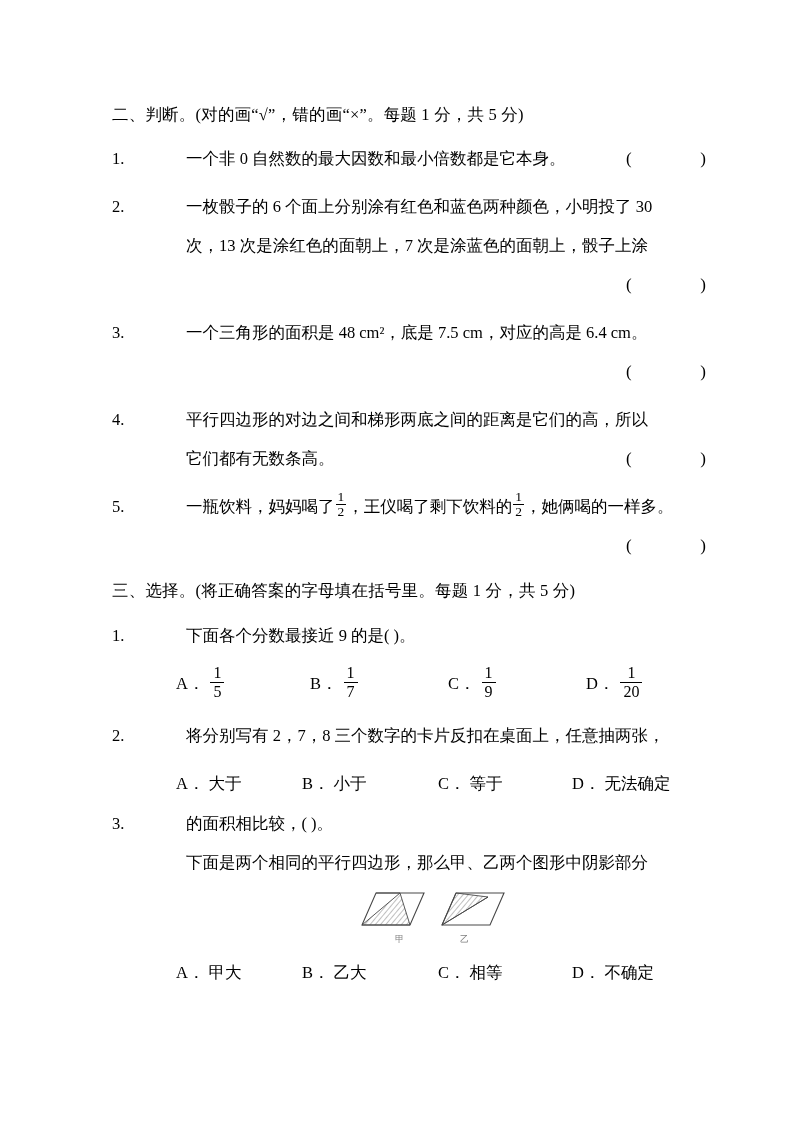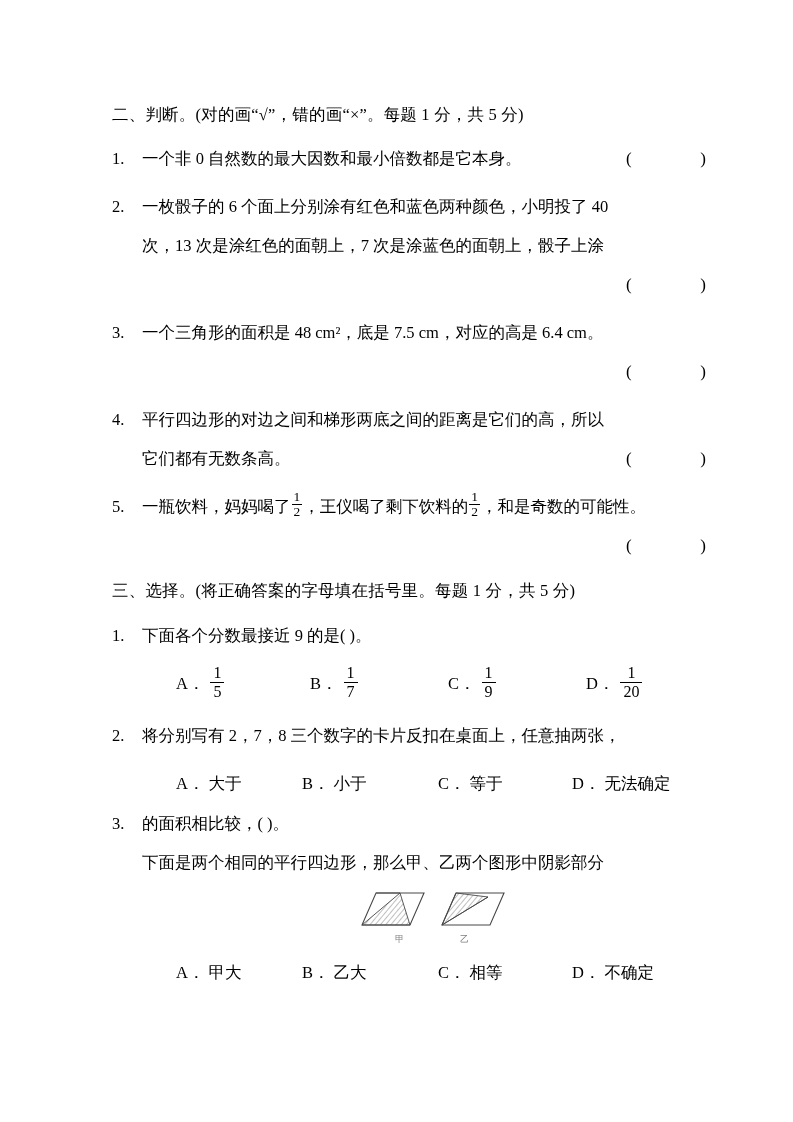--- a/index.html
+++ b/index.html
@@ -51,20 +51,21 @@
     text-align: left;
     font-size: 16.5px;
   }
   .q-body {
     margin-left: 30px;
   }
   .line {
     position: relative;
     height: 39px;
     white-space: nowrap;
+    margin-left: 44px;
   }
   .line-text {
     display: inline;
   }
 
   
   .brackets {
     position: absolute;
     right: 0;
     top: 0;
@@ -186,21 +187,21 @@
           <span class="line-text">一个非 0 自然数的最大因数和最小倍数都是它本身。</span>
           <span class="brackets">(&nbsp;&nbsp;)</span>
         </div>
       </div>
     </div>
 
     <div class="q">
       <span class="q-num">2.</span>
       <div class="q-body">
         <div class="line">
-          <span class="line-text">一枚骰子的 6 个面上分别涂有红色和蓝色两种颜色，小明投了 40</span>
+          <span class="line-text">一枚骰子的 6 个面上分别涂有红色和蓝色两种颜色，小明投了 30</span>
         </div>
         <div class="line">
           <span class="line-text">次，13 次是涂红色的面朝上，7 次是涂蓝色的面朝上，骰子上涂</span>
         </div>
         <div class="line">
           <span class="brackets">(&nbsp;&nbsp;)</span>
         </div>
       </div>
     </div>
 
@@ -226,21 +227,21 @@
           <span class="line-text">它们都有无数条高。</span>
           <span class="brackets">(&nbsp;&nbsp;)</span>
         </div>
       </div>
     </div>
 
     <div class="q">
       <span class="q-num">5.</span>
       <div class="q-body">
         <div class="line">
-          <span>一瓶饮料，妈妈喝了</span><span class="frac"><span class="num">1</span><span class="den">2</span></span><span>，王仪喝了剩下饮料的</span><span class="frac"><span class="num">1</span><span class="den">2</span></span><span>，和是奇数的可能性。</span>
+          <span>一瓶饮料，妈妈喝了</span><span class="frac"><span class="num">1</span><span class="den">2</span></span><span>，王仪喝了剩下饮料的</span><span class="frac"><span class="num">1</span><span class="den">2</span></span><span>，她俩喝的一样多。</span>
         </div>
         <div class="brackets-row">
           <span class="brackets">(&nbsp;&nbsp;)</span>
         </div>
       </div>
     </div>
 
     <div class="spacer-sm"></div>
 
     <div class="section-head">三、选择。(将正确答案的字母填在括号里。每题 1 分，共 5 分)</div>

